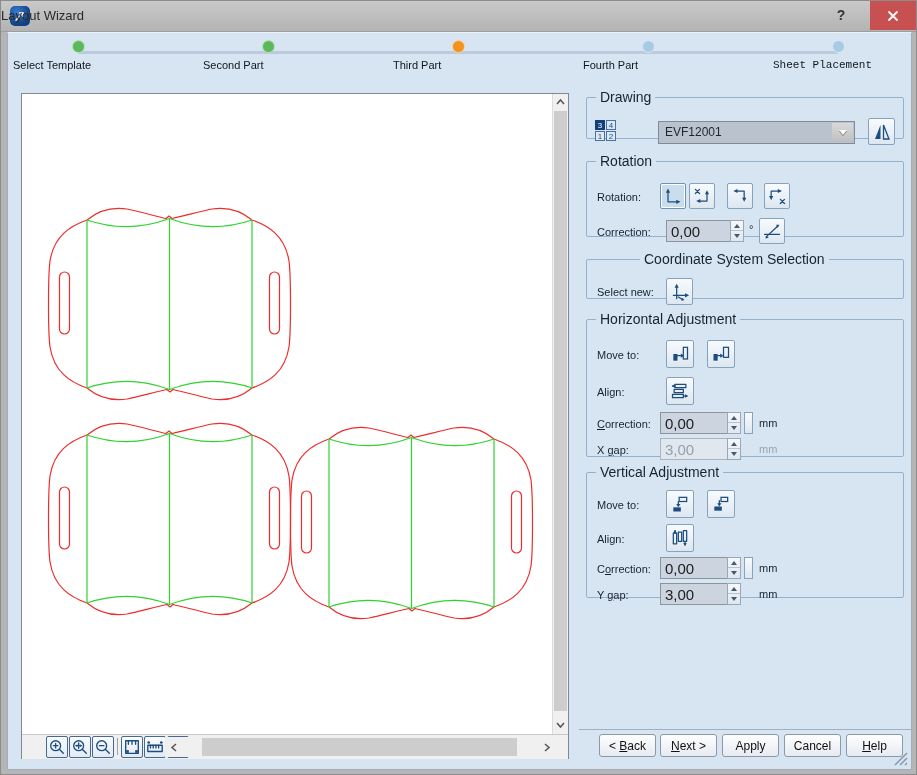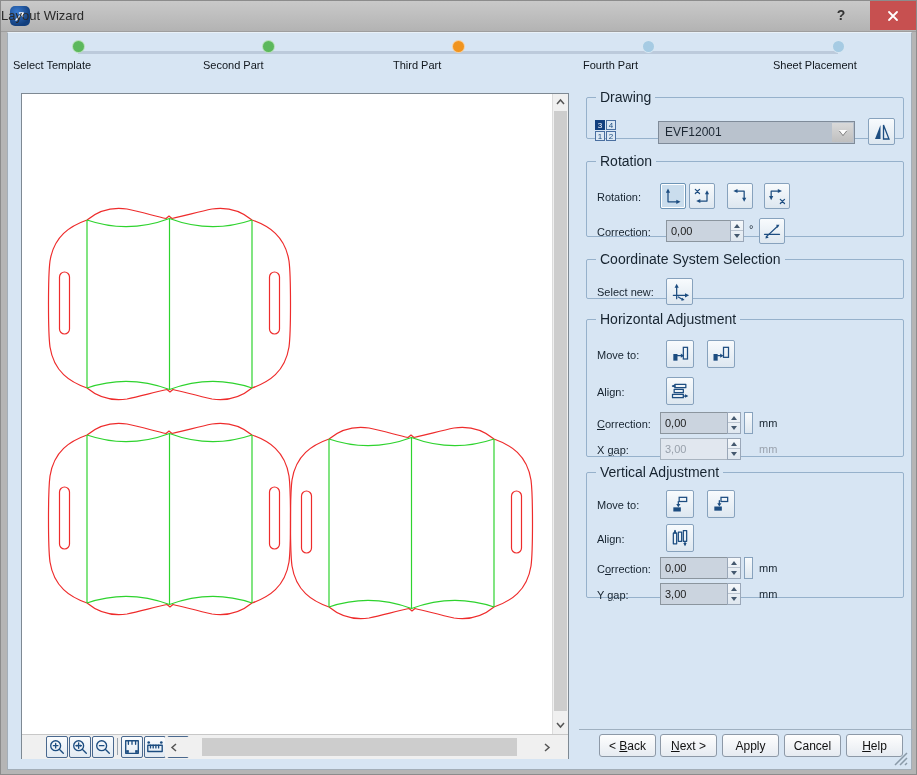--- a/index.html
+++ b/index.html
@@ -32,21 +32,21 @@
   .hscroll{position:absolute;left:143px;top:2px;width:390px;height:20px;background:#f0f0f0;}
   .hscroll .sbtn{position:absolute;top:0;width:17px;height:20px;display:flex;align-items:center;justify-content:center;}
   .hscroll .thumb{position:absolute;left:37px;top:1px;width:315px;height:18px;background:#cdcdcd;}
   
   fieldset{position:absolute;left:578px;width:318px;margin:0;padding:0;border:1px solid #96b1cb;border-radius:2px;box-sizing:border-box;}
   legend{font-size:14px;color:#16232f;margin-left:9px;padding:0 4px;}
   .row-label{position:absolute;left:10px;font-size:11px;color:#16232f;}
   .row-label .u, .dlg-btn .u{text-decoration:underline;}
   .tbtn{position:absolute;background:linear-gradient(#f8fbfd,#dde7f0);border:1px solid #87a2bd;border-radius:2px;box-sizing:border-box;display:flex;align-items:center;justify-content:center;}
   .tbtn.sel{background:#cadded;border-color:#6d94b5;box-shadow:inset 0 0 0 1px #ffffff;}
-  .field{position:absolute;height:22px;background:#cbd4df;border:1px solid #8b959e;box-sizing:border-box;font-size:11px;color:#1c1c1c;padding:0 4px;font-family:"Liberation Sans",sans-serif;}
+  .field{position:absolute;height:22px;background:#cbd4df;border:1px solid #8b959e;box-sizing:border-box;font-size:15px;color:#1c1c1c;padding:0 4px;font-family:"Liberation Sans",sans-serif;}
   .field:disabled{background:#e1e7ef;color:#98a0ab;border-color:#a9b4c0;}
   .spinner{position:absolute;width:14px;height:22px;border:1px solid #9aa7b8;box-sizing:border-box;background:linear-gradient(#f5f8fb,#dfe7ef);}
   .spinner .sp{position:absolute;left:0;width:12px;height:9px;display:flex;align-items:center;justify-content:center;}
   .spinner .sp.up{top:0;border-bottom:1px solid #b9c3cf;}
   .spinner .sp.dn{top:10px;}
   .tri-up{width:0;height:0;border-left:3px solid transparent;border-right:3px solid transparent;border-bottom:4px solid #44586e;}
   .tri-dn{width:0;height:0;border-left:3px solid transparent;border-right:3px solid transparent;border-top:4px solid #44586e;}
   .unit{position:absolute;font-size:11px;color:#16232f;}
   .unit.dis{color:#9aa2ad;}
   .slim-btn{position:absolute;width:9px;height:22px;background:linear-gradient(#f8fbfd,#dde7f0);border:1px solid #87a2bd;box-sizing:border-box;}
@@ -98,21 +98,21 @@
         <div class="lbl">Second Part</div>
       </div>
       <div class="step" style="left:385px;">
         <div class="dot current"></div>
         <div class="lbl">Third Part</div>
       </div>
       <div class="step" style="left:575px;">
         <div class="dot upcoming"></div>
         <div class="lbl">Fourth Part</div>
       </div>
-      <div class="step" style="left:765px;">
+      <div class="step" style="left:765px;font-family:Liberation Mono, monospace;">
         <div class="dot upcoming"></div>
         <div class="lbl">Sheet Placement</div>
       </div>
     </div>
 
     <div class="viewport">
       <div class="canvas">
         <svg width="530" height="640" viewBox="0 0 530 640">
           <defs>
             <g id="pillow">
@@ -290,21 +290,21 @@
       <div class="tbtn" style="left:172px;top:49px;width:26px;height:26px;">
         <svg width="20" height="20" viewBox="0 0 24 24">
             <path class="ic" d="M3,16 H21"></path>
             <path class="ic" d="M5,19 L19,6"></path>
             <polygon class="icf" points="17,4.5 21,4.5 18.5,8.5"></polygon>
             <polygon class="icf" points="4,21 8,20 5.5,17.5"></polygon>
           </svg>
       </div>
     </fieldset>
 
-    <fieldset style="top:218px;height:48px;">
+    <fieldset style="top:218px;height:48px;padding-left:44px;">
       <legend>Coordinate System Selection</legend>
       <div class="row-label" style="top:19px;">Select new:</div>
       <div class="tbtn" style="left:79px;top:11px;width:27px;height:27px;">
         <svg width="20" height="20" viewBox="0 0 24 24">
             <path class="ic" d="M8,20 V6 M4,16 H19"></path>
             <polygon class="icf" points="5.5,7 8,2 10.5,7"></polygon>
             <polygon class="icf" points="18,13.5 23,16 18,18.5"></polygon>
             <path class="ic" d="M10,18 L15,21"></path>
             <polygon class="icf" points="13.5,22.5 17.5,21.5 14.5,19"></polygon>
           </svg>

